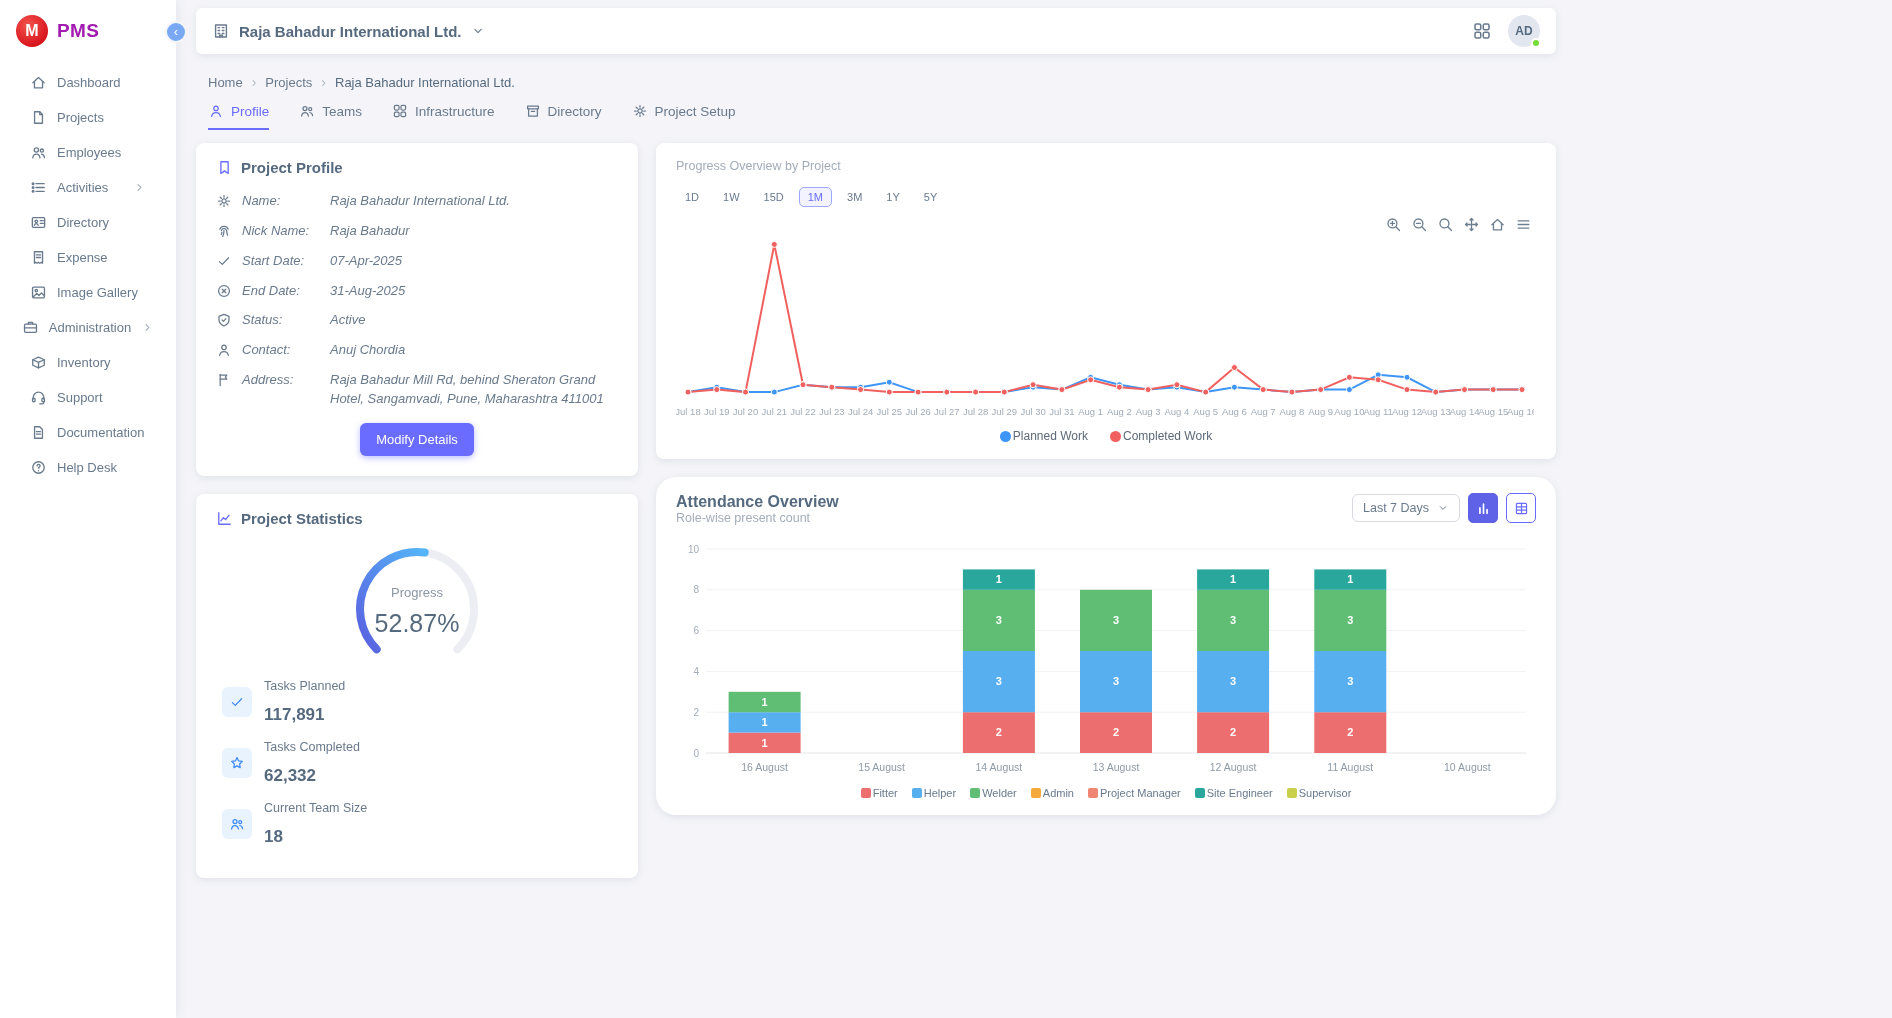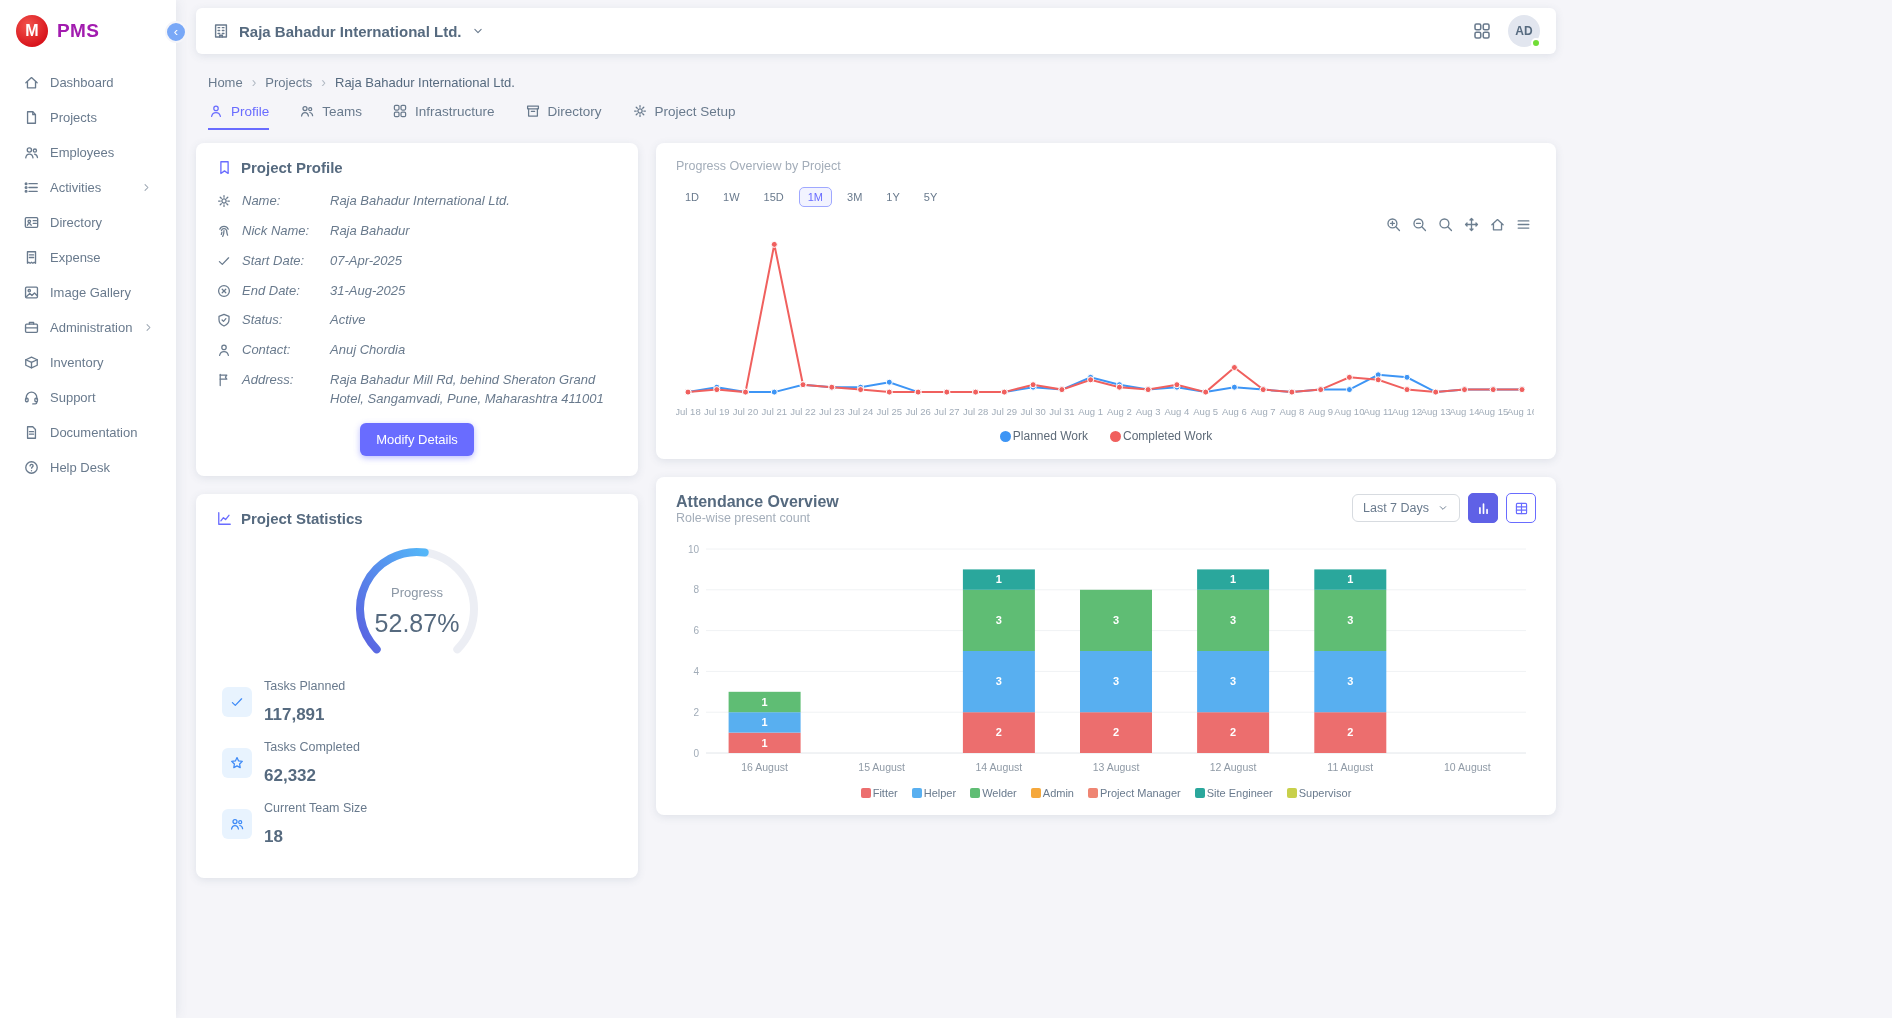--- a/index.html
+++ b/index.html
@@ -7,21 +7,21 @@
   body { font-family: "Liberation Sans", "DejaVu Sans", sans-serif; background: #f5f5f9; color: #697a8d; overflow: hidden; }
   .layout { display: flex; width: 100%; height: 100%; }
 
   
   .sidebar { position: relative; width: 176px; background: #fff; box-shadow: 0 0 12px rgba(67,89,113,.12); flex: none; z-index: 3; }
   .logo-row { display: flex; align-items: center; gap: 9px; padding: 15px 16px 12px; cursor: pointer; }
   .logo-badge { width: 32px; height: 32px; border-radius: 50%; background: radial-gradient(circle at 38% 32%, #f2544d 0%, #d8141c 72%); color: #fff; font-weight: 800; font-size: 16px; display: flex; align-items: center; justify-content: center; }
   .logo-text { font-size: 19px; font-weight: 700; color: #a21caf; letter-spacing: .4px; }
   .collapse-btn { position: absolute; right: -11px; top: 21px; width: 22px; height: 22px; border-radius: 50%; border: 2px solid #f5f5f9; background: #79a8f7; color: #fff; font-size: 13px; line-height: 16px; text-align: center; cursor: pointer; padding: 0; }
   .nav { margin-top: 6px; }
-  .nav-item { display: flex; align-items: center; gap: 10px; height: 35px; padding: 0 23px; font-size: 13px; color: #697a8d; cursor: pointer; }
+  .nav-item { display: flex; align-items: center; gap: 10px; height: 35px; padding: 0 30px; font-size: 13px; color: #697a8d; cursor: pointer; justify-content: center; }
   .nav-item .ic { width: 17px; height: 17px; flex: none; }
   .nav-item .lbl { flex: 1; white-space: nowrap; }
   .nav-item .chev { width: 13px; height: 13px; color: #9aa5b1; flex: none; }
 
   .ic { display: inline-block; vertical-align: middle; }
   .ic-slot { display: inline-flex; align-items: center; justify-content: center; }
 
   
   .main { flex: 1; min-width: 0; }
   .container { width: 1360px; margin: 8px 0 0 20px; }
@@ -81,21 +81,21 @@
   .range-pill.active { color: #696cff; border-color: #9fa8ff; background: #f2f3ff; }
   .chart-wrap { position: relative; margin-top: 16px; }
   .chart-toolbar { position: absolute; right: 4px; top: -8px; display: flex; gap: 9px; color: #6d7f90; z-index: 2; }
   .chart-toolbar .tb { width: 17px; height: 17px; cursor: pointer; }
   .chart-toolbar .ic { width: 17px; height: 17px; }
   .line-legend { display: flex; justify-content: center; gap: 22px; font-size: 12px; color: #5d6a78; margin-top: 2px; }
   .legend-item { display: flex; align-items: center; gap: 2px; cursor: pointer; }
   .legend-dot { width: 11px; height: 11px; border-radius: 50%; }
   .legend-dot.sq { width: 10px; height: 10px; border-radius: 2px; }
 
-  .attendance-card { margin-top: 18px; }
+  .attendance-card { margin-top: 18px; border-radius: 20px; }
   .att-header { display: flex; justify-content: space-between; align-items: flex-start; }
   .att-controls { display: flex; gap: 8px; align-items: center; }
   .select-box { display: flex; align-items: center; gap: 8px; border: 1px solid #d7dbe0; border-radius: 6px; padding: 6px 10px; font-size: 12.5px; color: #697a8d; cursor: pointer; background: #fff; }
   .select-box .ic { width: 12px; height: 12px; }
   .view-btn { width: 30px; height: 30px; border-radius: 5px; display: inline-flex; align-items: center; justify-content: center; cursor: pointer; border: 1px solid #696cff; color: #696cff; background: #fff; }
   .view-btn.active { background: #5f61e6; border-color: #5f61e6; color: #fff; }
   .view-btn .ic { width: 15px; height: 15px; }
   .bar-chart-mount { margin-top: 14px; }
   .bar-legend { display: flex; justify-content: center; gap: 14px; font-size: 11px; color: #697a8d; margin-top: 4px; flex-wrap: wrap; }
 

